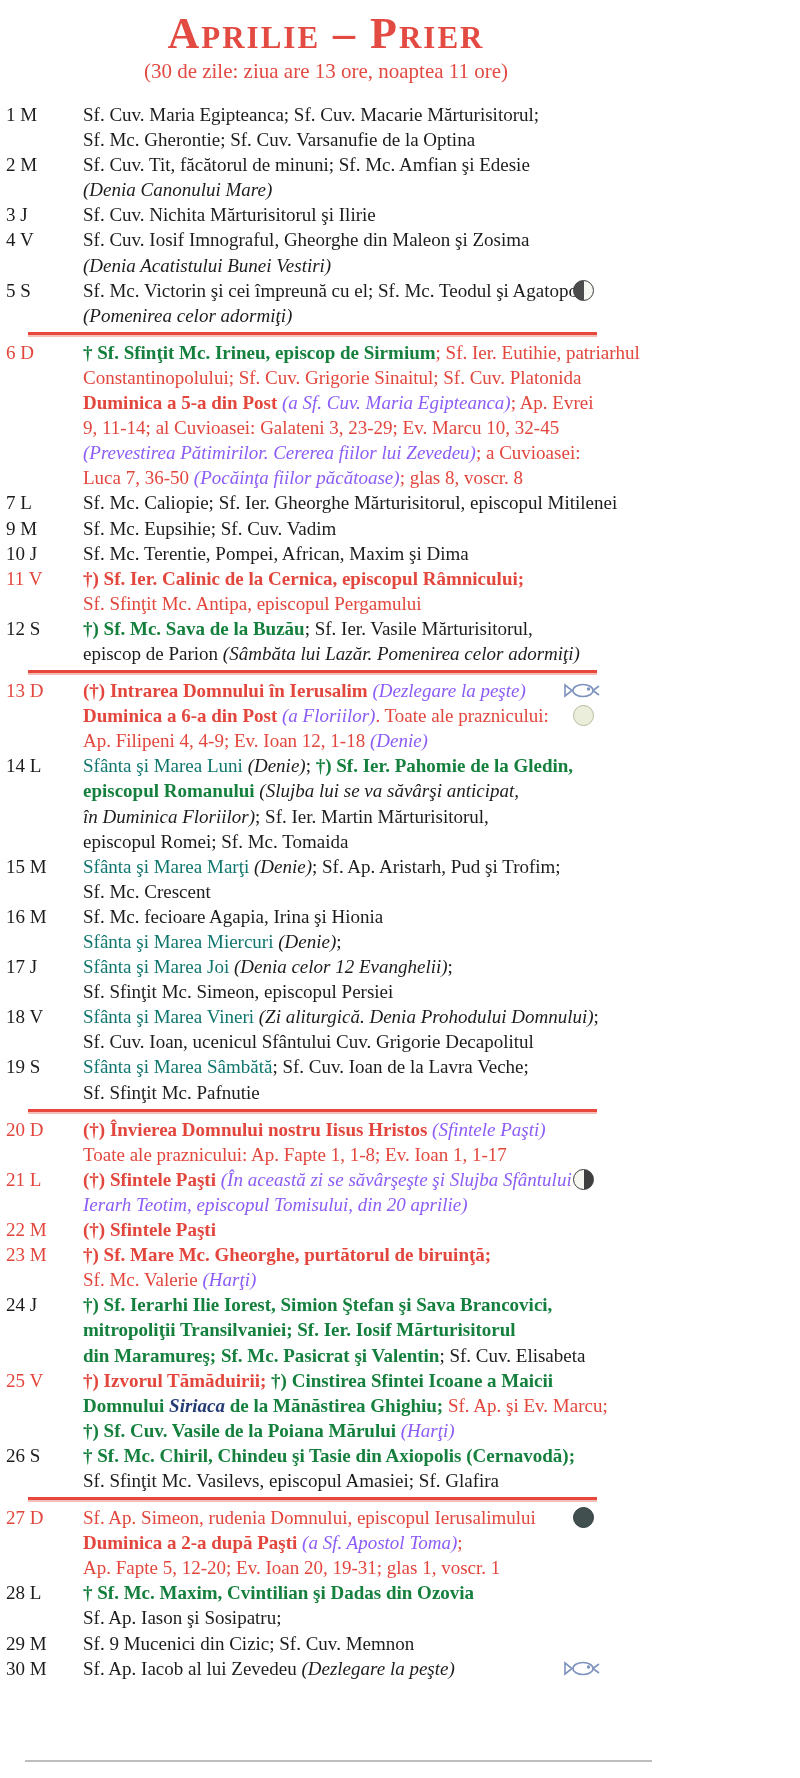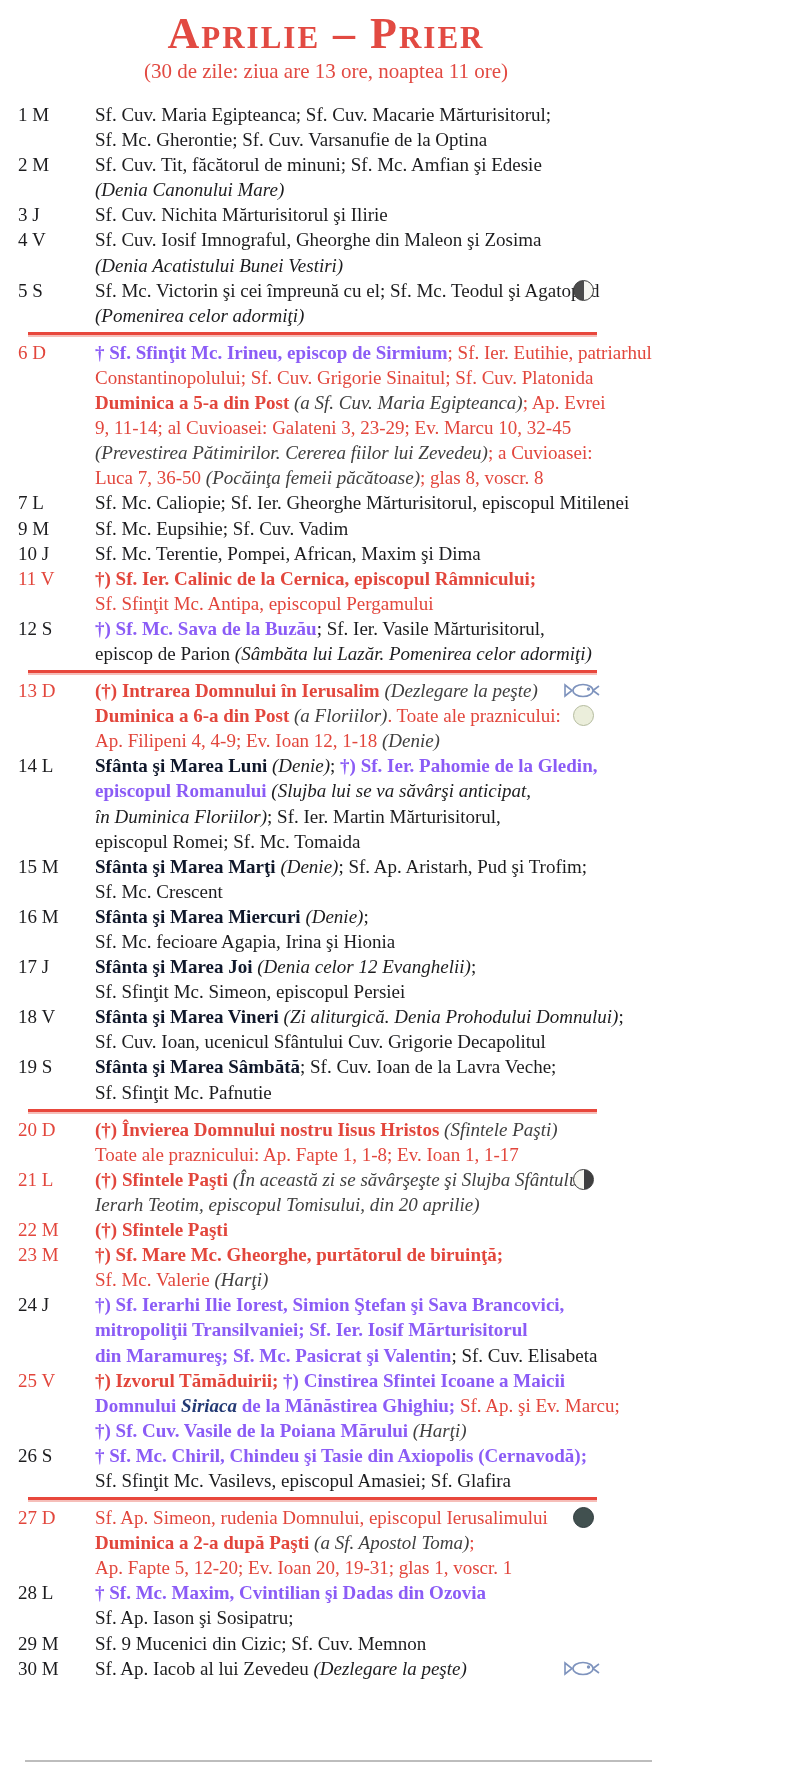--- a/index.html
+++ b/index.html
@@ -31,46 +31,46 @@
     font-size: 21px;
     line-height: 26px;
     color: #e24a42;
   }
   .days {
     margin-top: 18px;
   }
   .day-row { display: flex; }
   .day-label {
     width: 77px;
-    padding-left: 18px;
+    padding-left: 6px;
     flex: 0 0 auto;
     font-size: 19px;
     line-height: 25.1px;
     color: #1c1c1e;
     white-space: nowrap;
   }
   .day-label.red { color: #e2463c; }
   .day-text {
     flex: 1 1 auto;
     margin-right: 52px;
   }
   .cal-line {
     position: relative;
     font-size: 19px;
     line-height: 25.1px;
     white-space: nowrap;
   }
   
   .s-k  { color: #1c1c1e; text-align: right; }
   .s-ki { color: #1c1c1e; font-style: italic; }
-  .s-kb { color: #0f172a; font-weight: bold; }
+  .s-kb { color: #0f766e; font-weight: normal; }
   .s-r  { color: #e2463c; }
-  .s-ri { color: #404040; font-style: italic; }
+  .s-ri { color: #8b5cf6; font-style: italic; }
   .s-rb { color: #e2463c; font-weight: bold; }
-  .s-b  { color: #8b5cf6; font-weight: bold; }
+  .s-b  { color: #15803d; font-weight: bold; }
   .s-bi { color: #243a74; font-weight: bold; font-style: italic; }
   .sep {
     height: 3px;
     margin: 4px 55px 5px 28px;
     background: #e8473c;
     box-shadow: 0 2px 0 rgba(236, 110, 100, 0.45);
   }
   .line-icon {
     position: absolute;
     right: 6px;
@@ -157,21 +157,21 @@
       </div>
       <div class="sep"></div>
       <div class="day-row">
         <div class="day-label red">6 D</div>
         <div class="day-text">
           <div class="cal-line"><span class="s-b">† Sf. Sfinţit Mc. Irineu, episcop de Sirmium</span><span class="s-r">; Sf. Ier. Eutihie, patriarhul</span></div>
           <div class="cal-line"><span class="s-r">Constantinopolului; Sf. Cuv. Grigorie Sinaitul; Sf. Cuv. Platonida</span></div>
           <div class="cal-line"><span class="s-rb">Duminica a 5-a din Post </span><span class="s-ri">(a Sf. Cuv. Maria Egipteanca)</span><span class="s-r">; Ap. Evrei</span></div>
           <div class="cal-line"><span class="s-r">9, 11-14; al Cuvioasei: Galateni 3, 23-29; Ev. Marcu 10, 32-45</span></div>
           <div class="cal-line"><span class="s-ri">(Prevestirea Pătimirilor. Cererea fiilor lui Zevedeu)</span><span class="s-r">; a Cuvioasei:</span></div>
-          <div class="cal-line"><span class="s-r">Luca 7, 36-50 </span><span class="s-ri">(Pocăinţa femeii păcătoase)</span><span class="s-r">; glas 8, voscr. 8</span></div>
+          <div class="cal-line"><span class="s-r">Luca 7, 36-50 </span><span class="s-ri">(Pocăinţa fiilor păcătoase)</span><span class="s-r">; glas 8, voscr. 8</span></div>
         </div>
       </div>
       <div class="day-row">
         <div class="day-label">7 L</div>
         <div class="day-text">
           <div class="cal-line"><span class="s-k">Sf. Mc. Caliopie; Sf. Ier. Gheorghe Mărturisitorul, episcopul Mitilenei</span></div>
         </div>
       </div>
       <div class="day-row">
         <div class="day-label">9 M</div>
@@ -229,22 +229,22 @@
       <div class="day-row">
         <div class="day-label">15 M</div>
         <div class="day-text">
           <div class="cal-line"><span class="s-kb">Sfânta şi Marea Marţi </span><span class="s-ki">(Denie)</span><span class="s-k">; Sf. Ap. Aristarh, Pud şi Trofim;</span></div>
           <div class="cal-line"><span class="s-k">Sf. Mc. Crescent</span></div>
         </div>
       </div>
       <div class="day-row">
         <div class="day-label">16 M</div>
         <div class="day-text">
+          <div class="cal-line"><span class="s-k">Sf. Mc. fecioare Agapia, Irina şi Hionia</span></div>
           <div class="cal-line"><span class="s-kb">Sfânta şi Marea Miercuri </span><span class="s-ki">(Denie)</span><span class="s-k">;</span></div>
-          <div class="cal-line"><span class="s-k">Sf. Mc. fecioare Agapia, Irina şi Hionia</span></div>
         </div>
       </div>
       <div class="day-row">
         <div class="day-label">17 J</div>
         <div class="day-text">
           <div class="cal-line"><span class="s-kb">Sfânta şi Marea Joi </span><span class="s-ki">(Denia celor 12 Evanghelii)</span><span class="s-k">;</span></div>
           <div class="cal-line"><span class="s-k">Sf. Sfinţit Mc. Simeon, episcopul Persiei</span></div>
         </div>
       </div>
       <div class="day-row">

